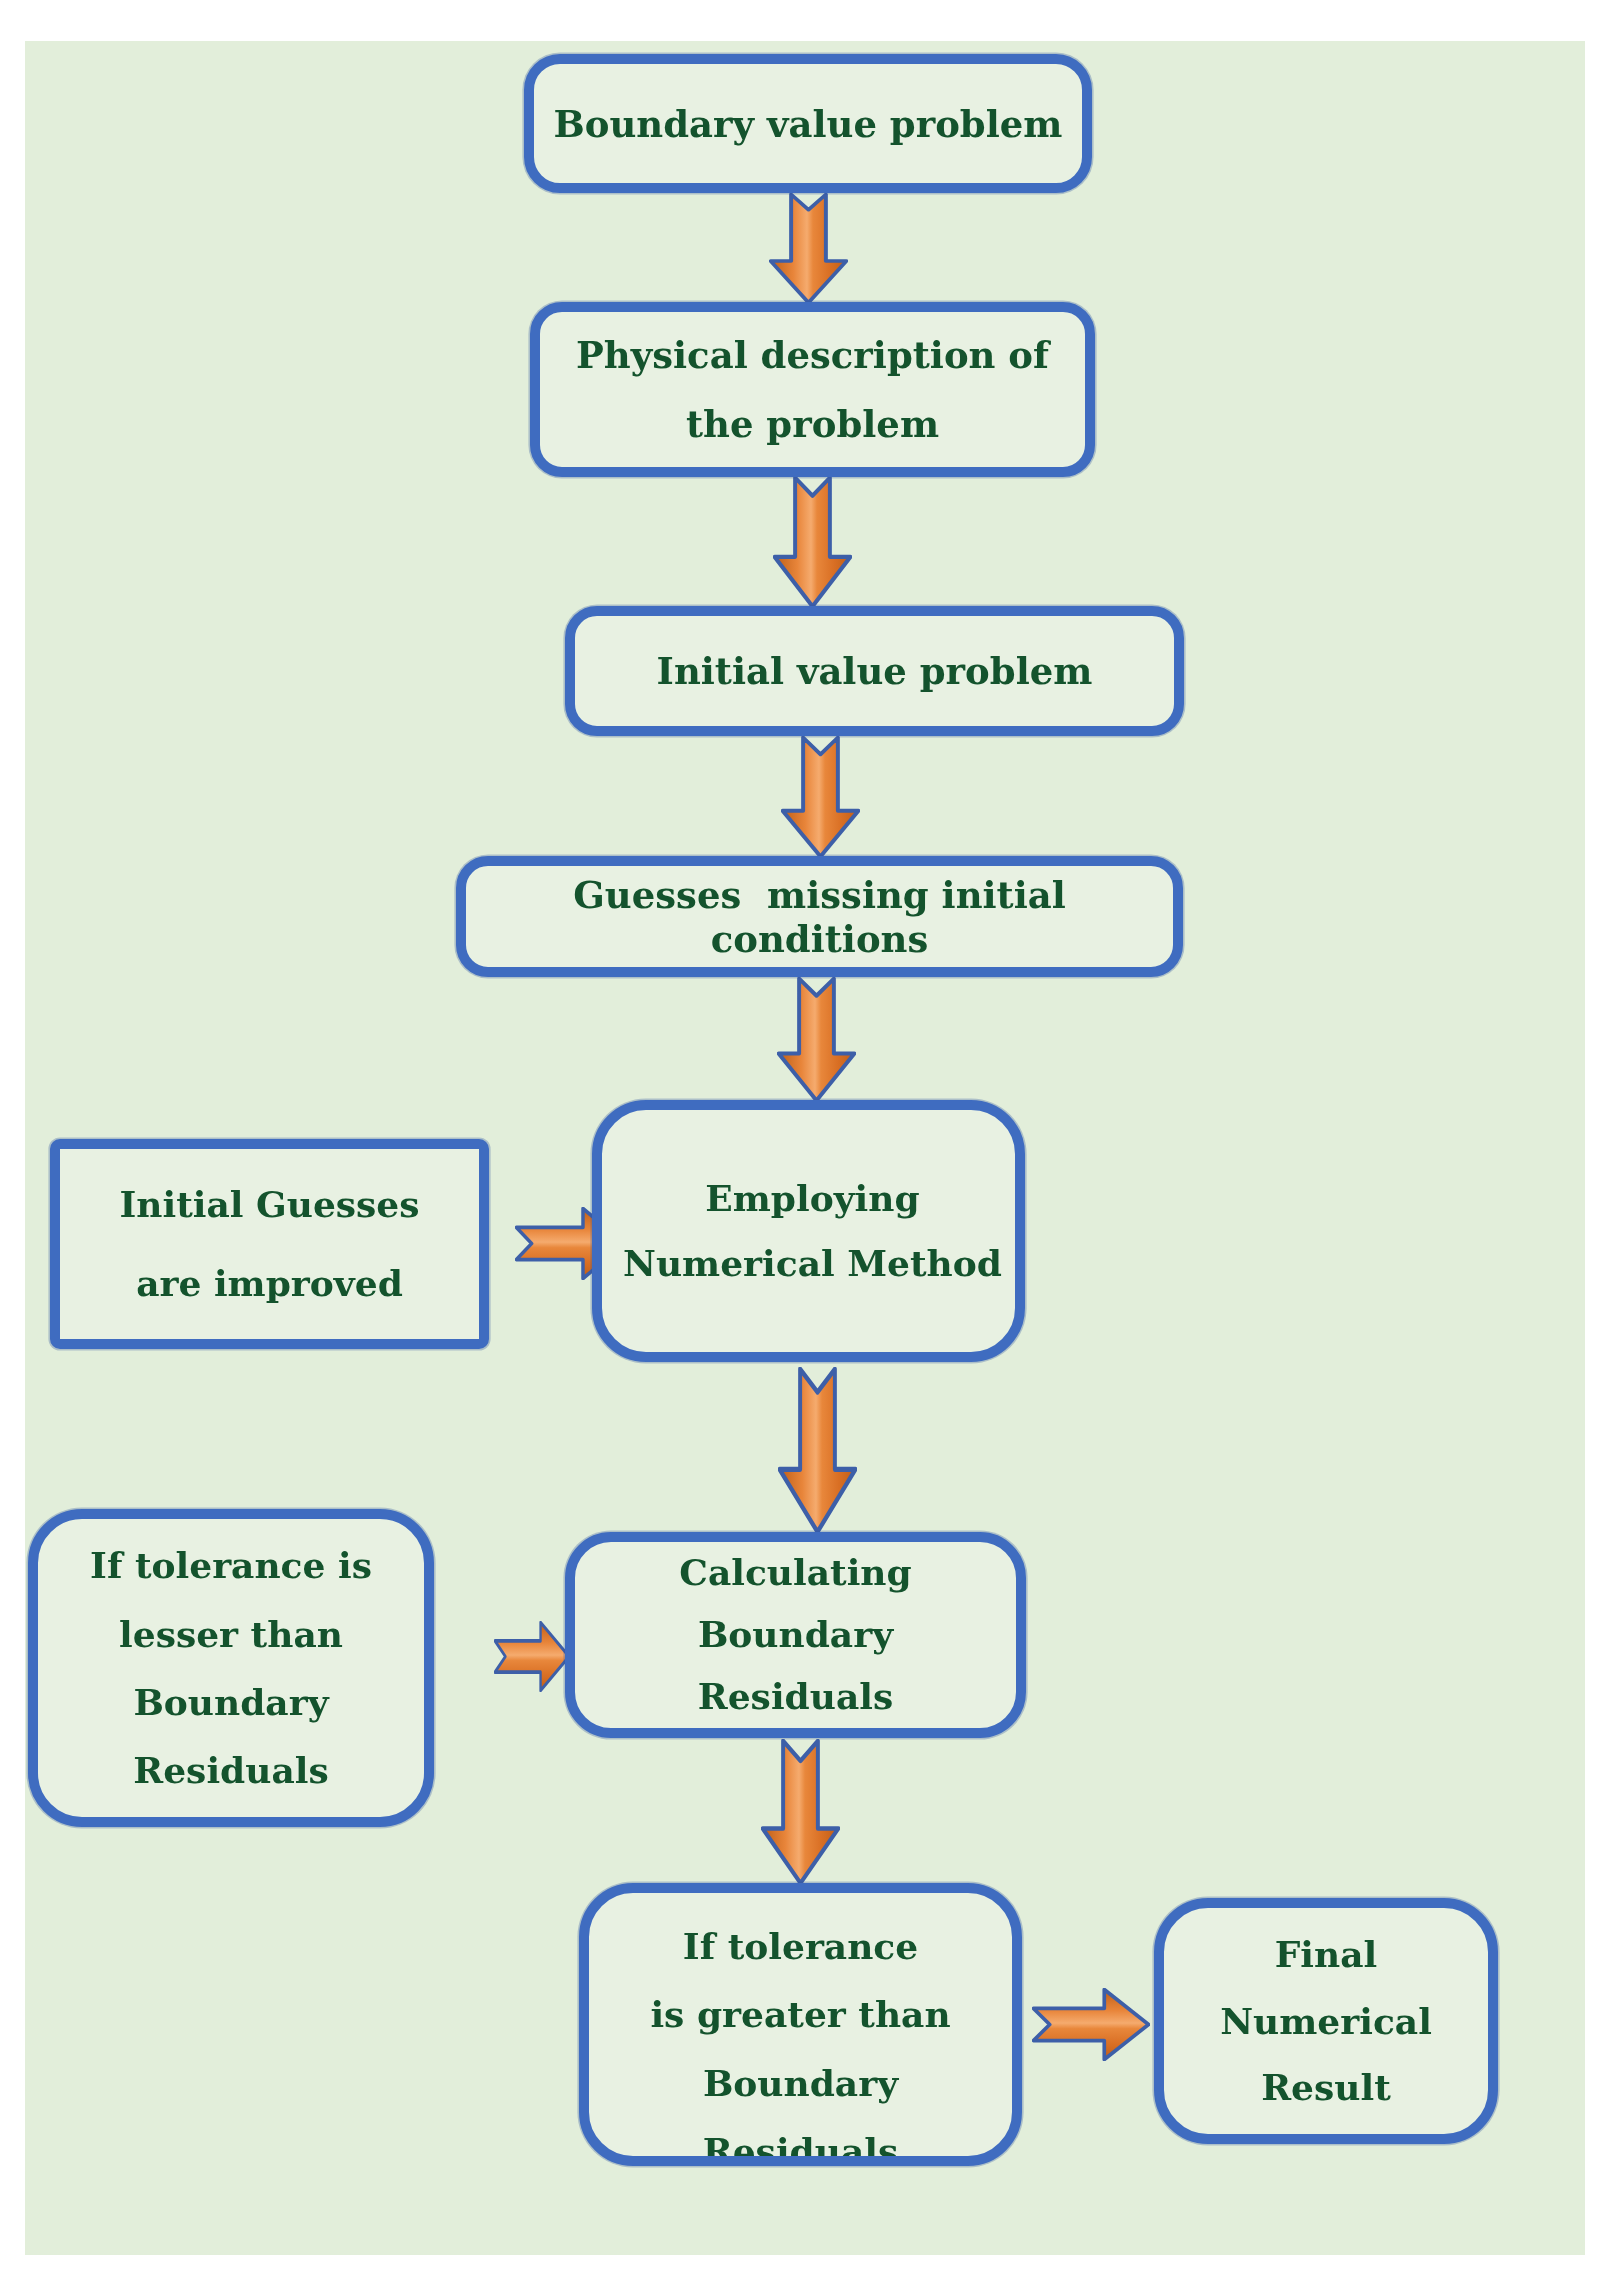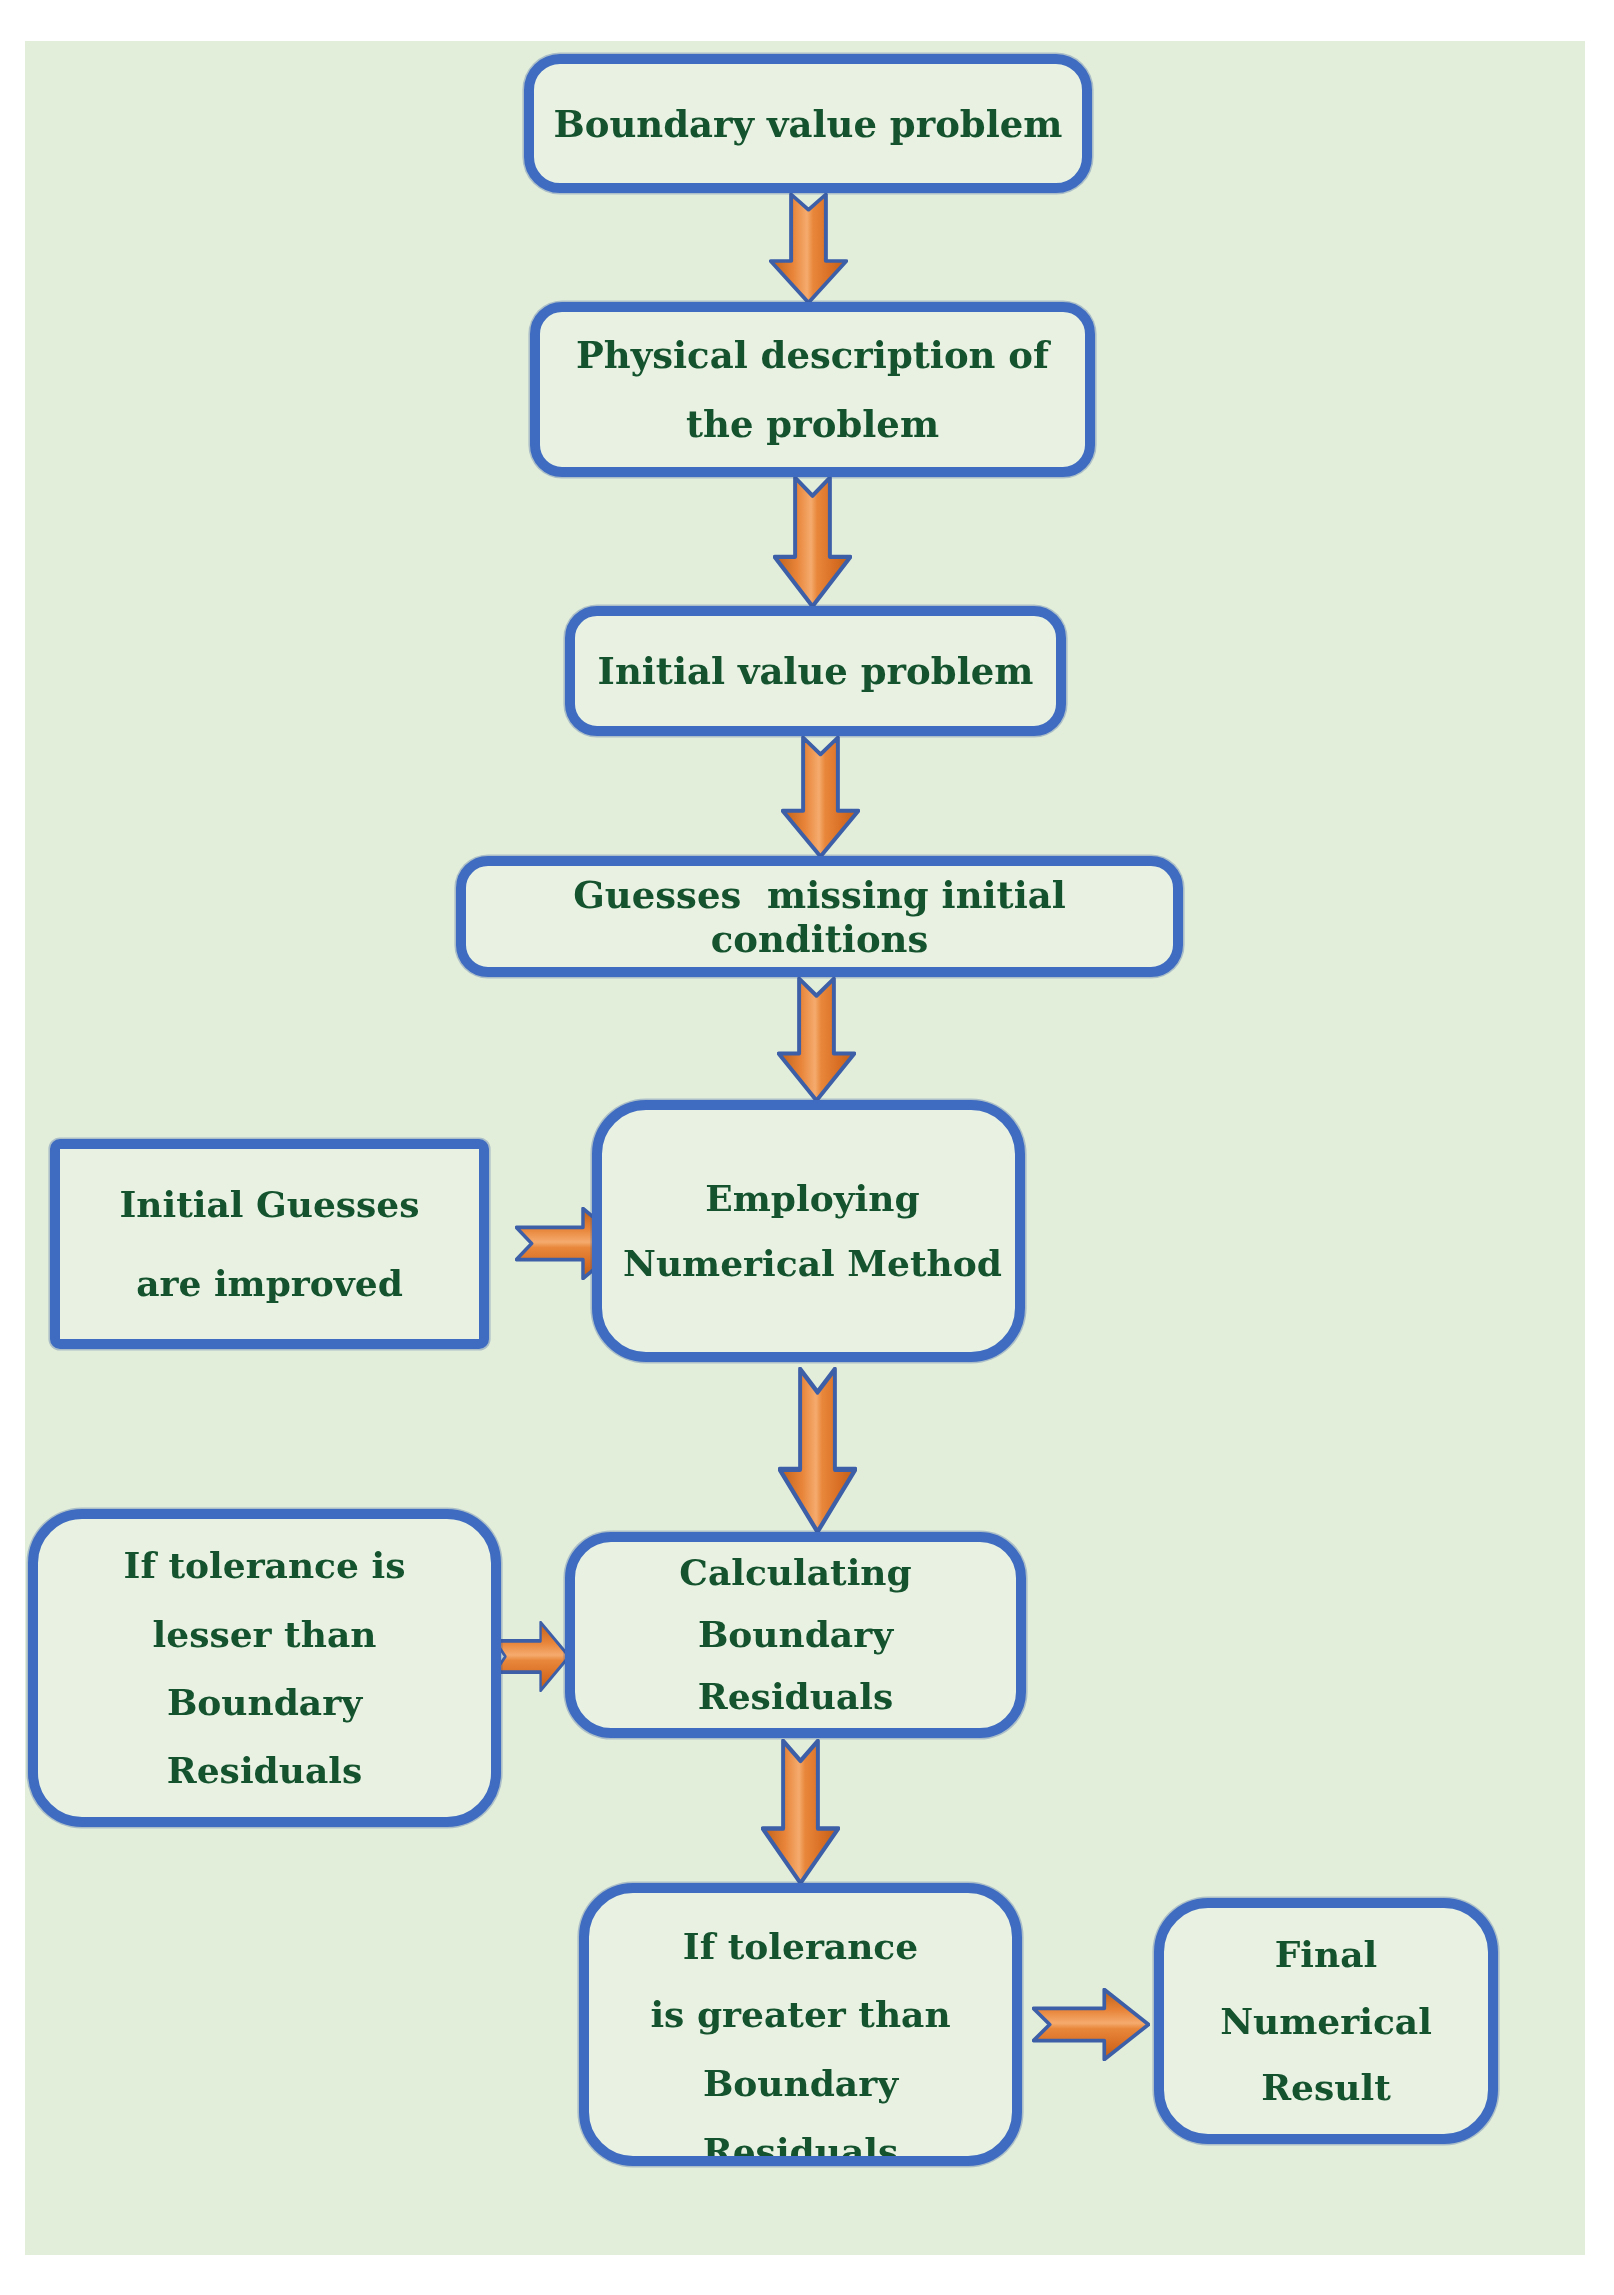--- a/index.html
+++ b/index.html
@@ -7,25 +7,25 @@
           font-family:"DejaVu Serif","Liberation Serif",serif;}
   .panel{position:absolute;left:25.4px;top:41px;width:1560px;height:2214px;background:#e2eeda;}
   .node{position:absolute;box-sizing:border-box;background:#e8f1e2;border:10.3px solid #3f6cc0;
         box-shadow:0 0 0 1.6px rgba(47,84,160,0.30);display:flex;align-items:center;justify-content:center;
         text-align:center;color:#14532d;font-weight:bold;z-index:3;}
   .node-label{white-space:pre-wrap;display:block;}
   .arrow{position:absolute;z-index:2;}
   
   .n1{left:524px;top:54px;width:568px;height:139px;border-radius:36px;font-size:37px;}
   .n2{left:530px;top:302px;width:565px;height:175px;border-radius:32px;font-size:37px;line-height:1.85;}
-  .n3{left:565px;top:606px;width:501px;height:130px;border-radius:32px;font-size:37px;text-align:center;}
+  .n3{left:565px;top:606px;width:619px;height:130px;border-radius:32px;font-size:37px;text-align:center;}
   .n4{left:456px;top:856px;width:727px;height:121px;border-radius:32px;font-size:37px;}
   .n5{left:50px;top:1139px;width:439px;height:210px;border-radius:10px;font-size:36px;line-height:2.2;}
   .n6{left:592px;top:1100px;width:433px;height:262px;border-radius:54px;font-size:36px;line-height:1.8;padding-left:8px;}
-  .n7{left:28px;top:1509px;width:473px;height:318px;border-radius:54px;font-size:36px;line-height:1.9;}
+  .n7{left:28px;top:1509px;width:406px;height:318px;border-radius:54px;font-size:36px;line-height:1.9;}
   .n8{left:565px;top:1532px;width:461px;height:206px;border-radius:46px;font-size:36px;line-height:1.72;}
   .n9{left:579px;top:1883px;width:443px;height:283px;border-radius:54px;font-size:36px;line-height:1.9;
       align-items:flex-start;overflow:hidden;padding-top:19px;}
   .n10{left:1154px;top:1898px;width:344px;height:246px;border-radius:54px;font-size:36px;line-height:1.85;}
   
   .a1{left:769px;top:193px;width:79px;height:111px;}
   .a2{left:773px;top:476px;width:79px;height:132px;}
   .a3{left:781px;top:736px;width:79px;height:122px;}
   .a4{left:777px;top:977px;width:79px;height:125px;}
   .a5{left:778px;top:1367px;width:79px;height:167px;}

